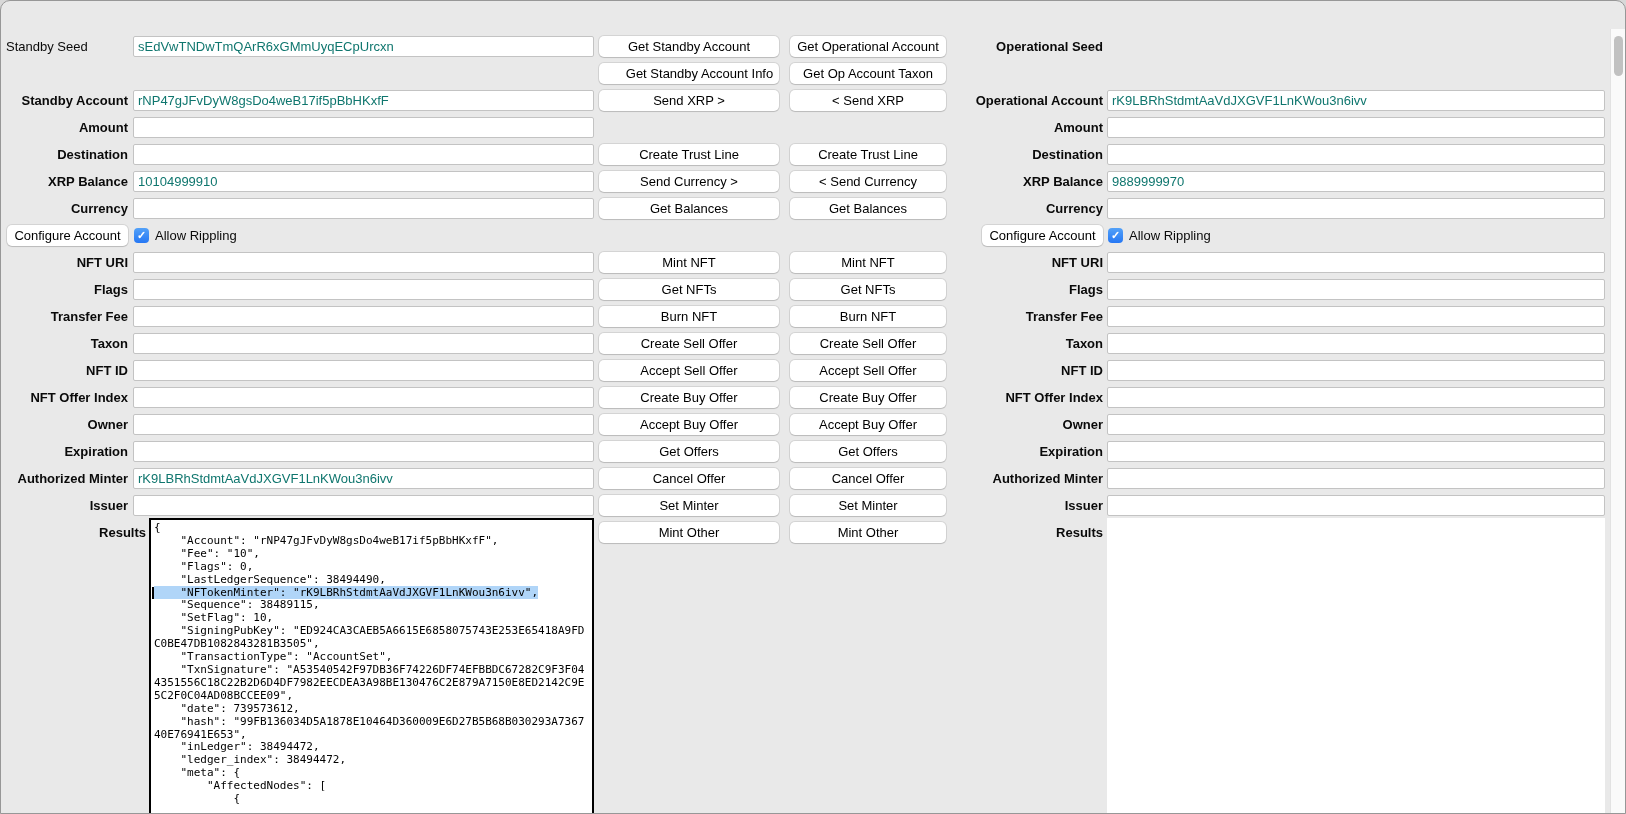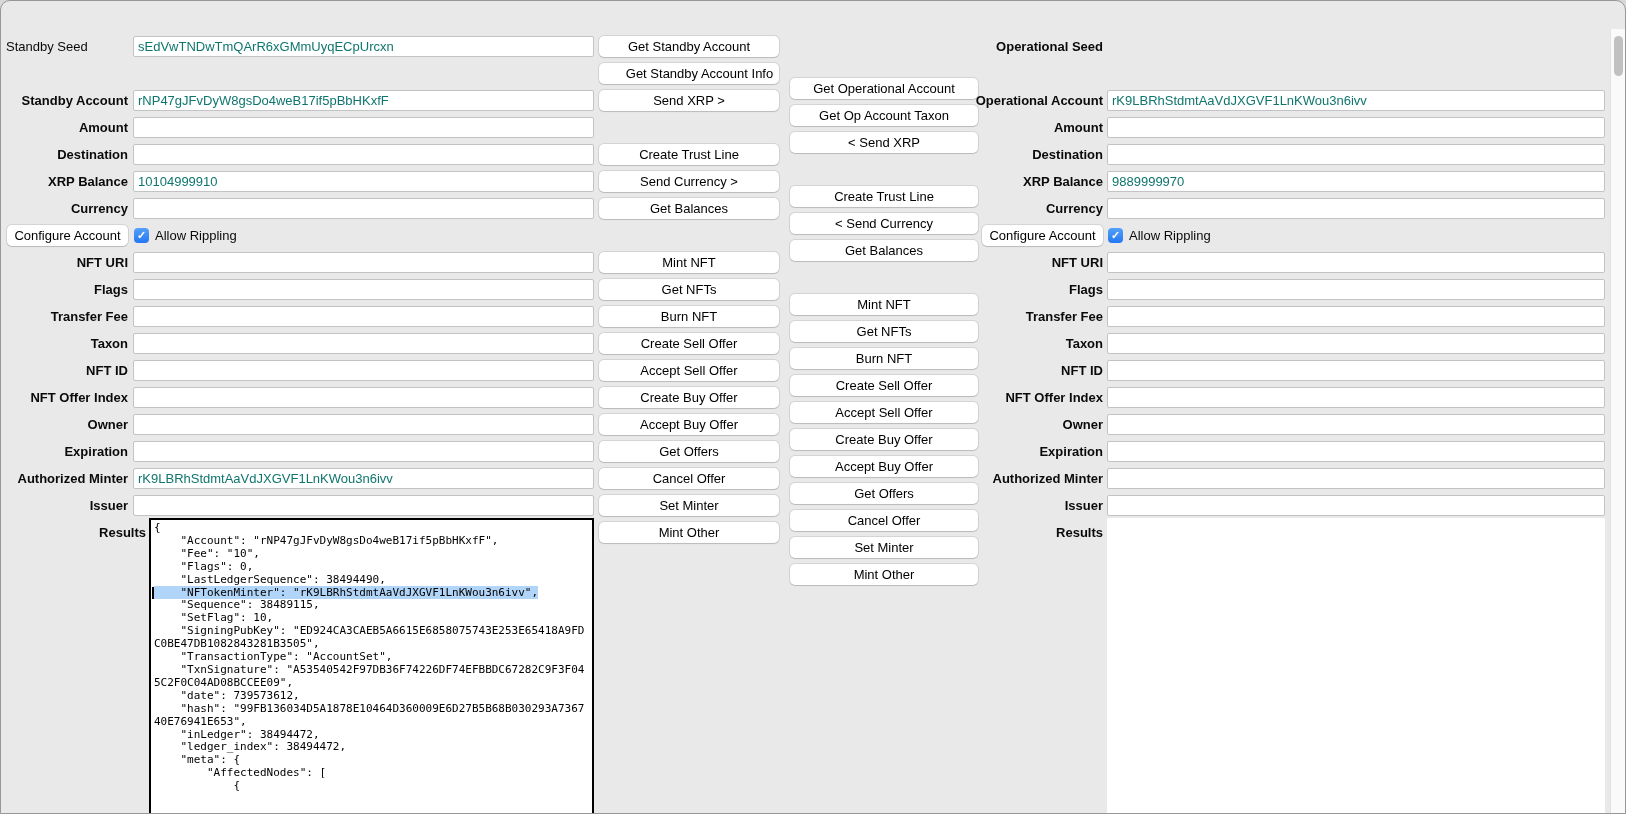--- a/index.html
+++ b/index.html
@@ -19,21 +19,21 @@
   .lbl.ra{text-align:right;font-weight:bold;}
   .entry{position:absolute;box-sizing:border-box;height:21px;background:#fff;border:1px solid #c3c3c3;
          border-radius:2px;font-size:13px;line-height:19px;padding:0 4px;color:#0f766e;
          overflow:hidden;white-space:nowrap;}
   .entry.le{left:132px;width:461px;}
   .entry.re{left:1106px;width:498px;}
   .btn{position:absolute;box-sizing:border-box;height:21px;background:#fff;border-radius:5px;
        font-size:13px;line-height:21px;text-align:center;color:#000;cursor:default;
        box-shadow:0 0 0 1px rgba(0,0,0,0.09),0 1px 1px rgba(0,0,0,0.12);}
   .btn.ca{left:598px;width:180px;}
-  .btn.cb{left:789px;width:188px;margin-top:42px;}
+  .btn.cb{left:789px;width:156px;}
   .chk{position:absolute;width:15px;height:15px;border-radius:4px;
        background:linear-gradient(#53a1f8,#2577f4);color:#fff;font-size:11px;line-height:15px;
        text-align:center;font-weight:bold;}
   
   .results-box{position:absolute;left:148px;top:517px;width:445px;height:297px;background:#fff;
                border:2px solid #000;box-sizing:border-box;overflow:hidden;padding:2px 0 0 3px;}
   .rline{position:relative;font-family:"DejaVu Sans Mono",monospace;font-size:11px;
          line-height:12.9px;white-space:pre;color:#000;}
   .rline .txt{display:inline;}
   .rline.hl .txt{background:#b0d5f8;}
@@ -111,20 +111,21 @@
         <div class="rline"><span class="txt">    "Fee": "10",</span></div>
         <div class="rline"><span class="txt">    "Flags": 0,</span></div>
         <div class="rline"><span class="txt">    "LastLedgerSequence": 38494490,</span></div>
         <div class="rline hl"><span class="txt">    "NFTokenMinter": "rK9LBRhStdmtAaVdJXGVF1LnKWou3n6ivv",</span></div>
         <div class="rline"><span class="txt">    "Sequence": 38489115,</span></div>
         <div class="rline"><span class="txt">    "SetFlag": 10,</span></div>
         <div class="rline"><span class="txt">    "SigningPubKey": "ED924CA3CAEB5A6615E6858075743E253E65418A9FD</span></div>
         <div class="rline"><span class="txt">C0BE47DB1082843281B3505",</span></div>
         <div class="rline"><span class="txt">    "TransactionType": "AccountSet",</span></div>
         <div class="rline"><span class="txt">    "TxnSignature": "A53540542F97DB36F74226DF74EFBBDC67282C9F3F04</span></div>
+        <div class="rline"><span class="txt">4351556C18C22B2D6D4DF7982EECDEA3A98BE130476C2E879A7150E8ED2142C9E</span></div>
         <div class="rline"><span class="txt">5C2F0C04AD08BCCEE09",</span></div>
         <div class="rline"><span class="txt">    "date": 739573612,</span></div>
         <div class="rline"><span class="txt">    "hash": "99FB136034D5A1878E10464D360009E6D27B5B68B030293A7367</span></div>
         <div class="rline"><span class="txt">40E76941E653",</span></div>
         <div class="rline"><span class="txt">    "inLedger": 38494472,</span></div>
         <div class="rline"><span class="txt">    "ledger_index": 38494472,</span></div>
         <div class="rline"><span class="txt">    "meta": {</span></div>
         <div class="rline"><span class="txt">        "AffectedNodes": [</span></div>
         <div class="rline"><span class="txt">            {</span></div>
       </div>

